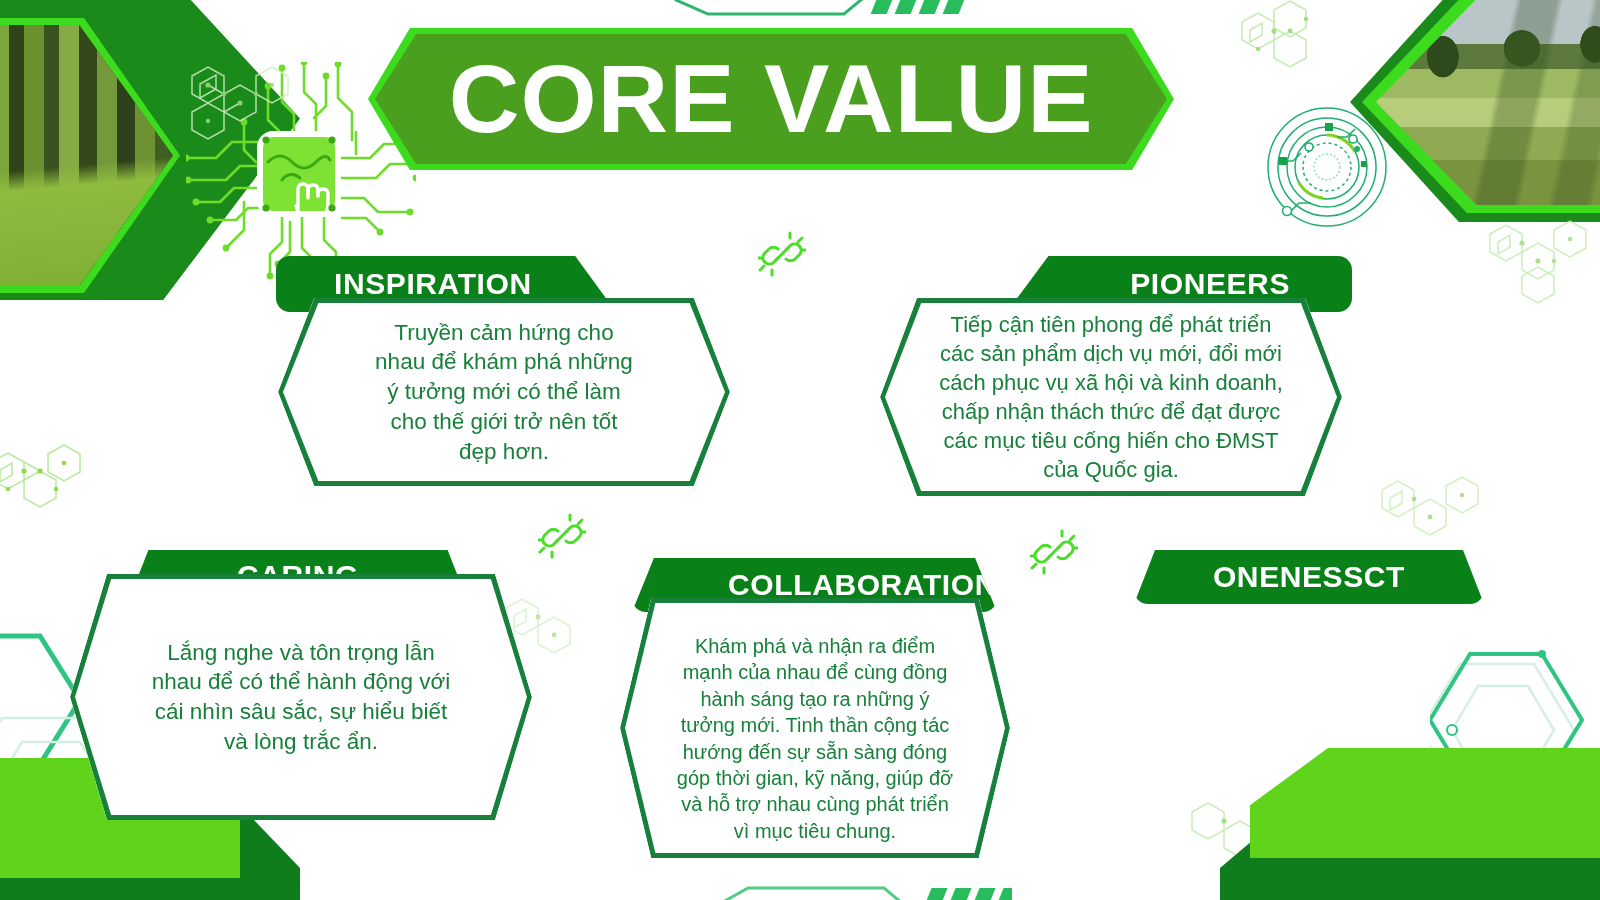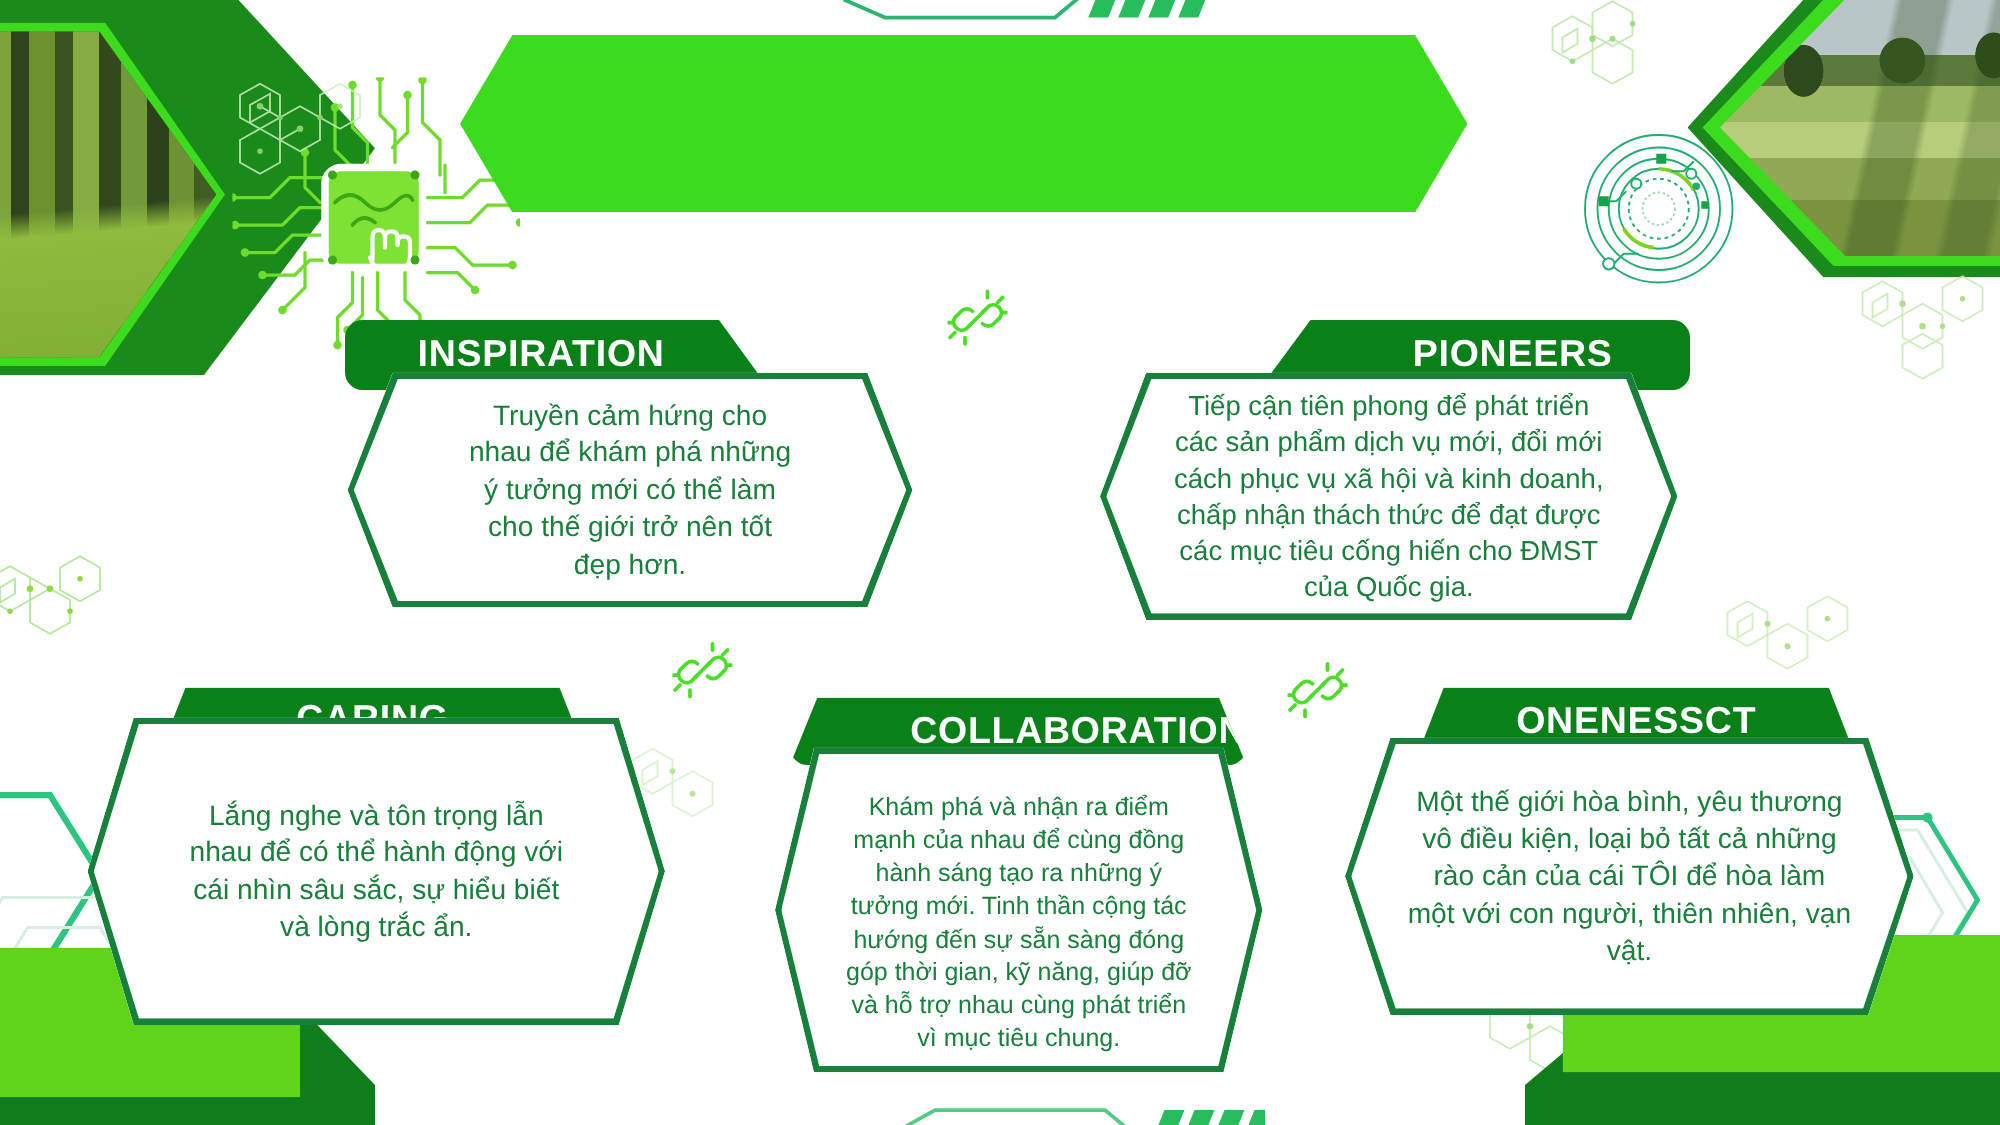--- a/index.html
+++ b/index.html
@@ -642,20 +642,23 @@
           <path d="M44 20 h5"></path>
         <path d="M14 40 v5"></path>
           <path d="M6 36 l-4 4"></path>
           <path d="M4 28 h-4"></path>
       </g>
     </svg>
   </div>
 
   <div class="title-wrap">
     <div class="title-outer"></div>
+    <div class="title-inner">
+      <div class="title-text">CORE VALUE</div>
+    </div>
   </div>
 
   <div class="card" id="card-pioneers">
     <div class="card-tab">
       <span>PIONEERS</span>
     </div>
     <div class="card-body hexA">
       <div class="card-body-fill hexA"></div>
       <div class="card-body-inner hexA">
         <div class="card-text">Tiếp cận tiên phong để phát triển
@@ -715,25 +718,15 @@
 và hỗ trợ nhau cùng phát triển
 vì mục tiêu chung.</div>
       </div>
     </div>
   </div>
 
   <div class="card" id="card-onenessct">
     <div class="card-tab">
       <span>ONENESSCT</span>
     </div>
-    <div class="card-body hexA">
-      <div class="card-body-fill hexA"></div>
-      <div class="card-body-inner hexA">
-        <div class="card-text">Một thế giới hòa bình, yêu thương
-vô điều kiện, loại bỏ tất cả những
-rào cản của cái TÔI để hòa làm
-một với con người, thiên nhiên, vạn
-vật.</div>
-      </div>
-    </div>
   </div>
 
 </div>
 
 </body></html>

